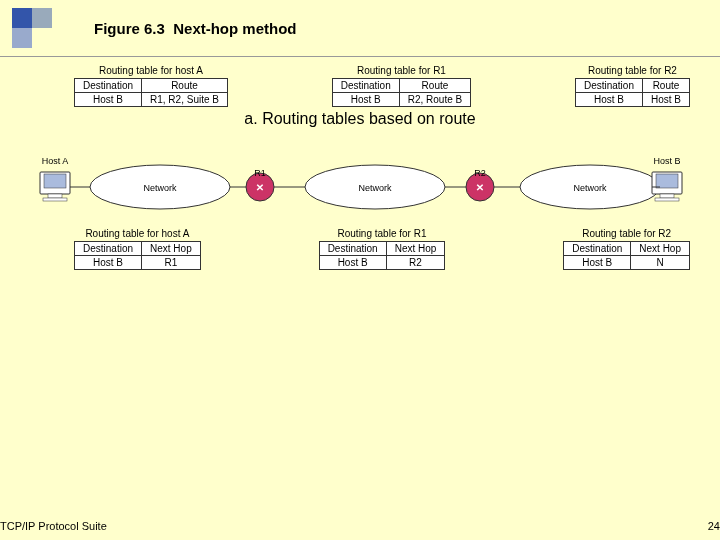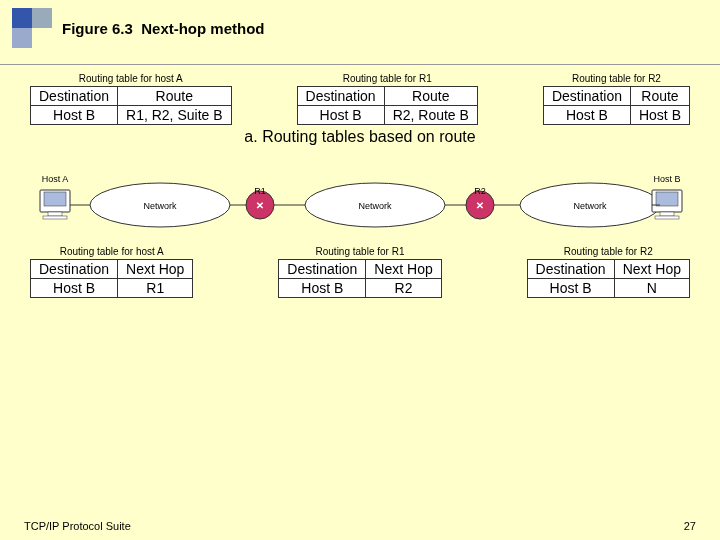--- a/index.html
+++ b/index.html
@@ -10,23 +10,24 @@
       font-family: Arial, sans-serif;
       font-size: 11px;
       overflow: hidden;
       position: relative;
     }
 
     
     .header {
       display: flex;
       align-items: center;
-      padding: 8px 12px 16px 12px;
+      padding: 8px 12px 8px 12px;
       border-bottom: 1px solid #999;
       background: #ffffcc;
+      gap: 32px;
     }
     .header-logo {
       width: 40px;
       height: 40px;
       margin-right: 10px;
       flex-shrink: 0;
     }
     .header-title {
       font-size: 15px;
       font-style: italic;
@@ -49,31 +50,32 @@
     .tables-row {
       display: flex;
       justify-content: space-between;
       align-items: flex-start;
       margin-bottom: 3px;
     }
 
     .table-block {
       display: flex;
       flex-direction: column;
+      margin-left: 44px;
     }
 
     .table-label {
       font-size: 10px;
       margin-bottom: 2px;
       text-align: center;
     }
 
     table {
       border-collapse: collapse;
-      font-size: 14px;
+      font-size: 10px;
     }
 
     table th {
       border: 1px solid #333;
       padding: 1px 8px;
       background: #fff;
       font-weight: normal;
       text-align: center;
     }
 
@@ -104,21 +106,21 @@
       left: 0;
       width: 100%;
       height: 100%;
     }
 
     
     .footer {
       display: flex;
       justify-content: space-between;
       align-items: center;
-      padding: 8px 24px;
+      padding: 8px 0;
       position: absolute;
       bottom: 0;
       left: 0;
       right: 0;
       gap: 48px;
     }
 
     .footer-text {
       font-size: 11px;
     }
@@ -295,14 +297,14 @@
           </table>
       </div>
 
     </div>
   </div>
 
 </div>
 
 <div class="footer">
   <span class="footer-text">TCP/IP Protocol Suite</span>
-  <span class="footer-page">27</span>
+  <span class="footer-page">24</span>
 </div>
 
 </body></html>

